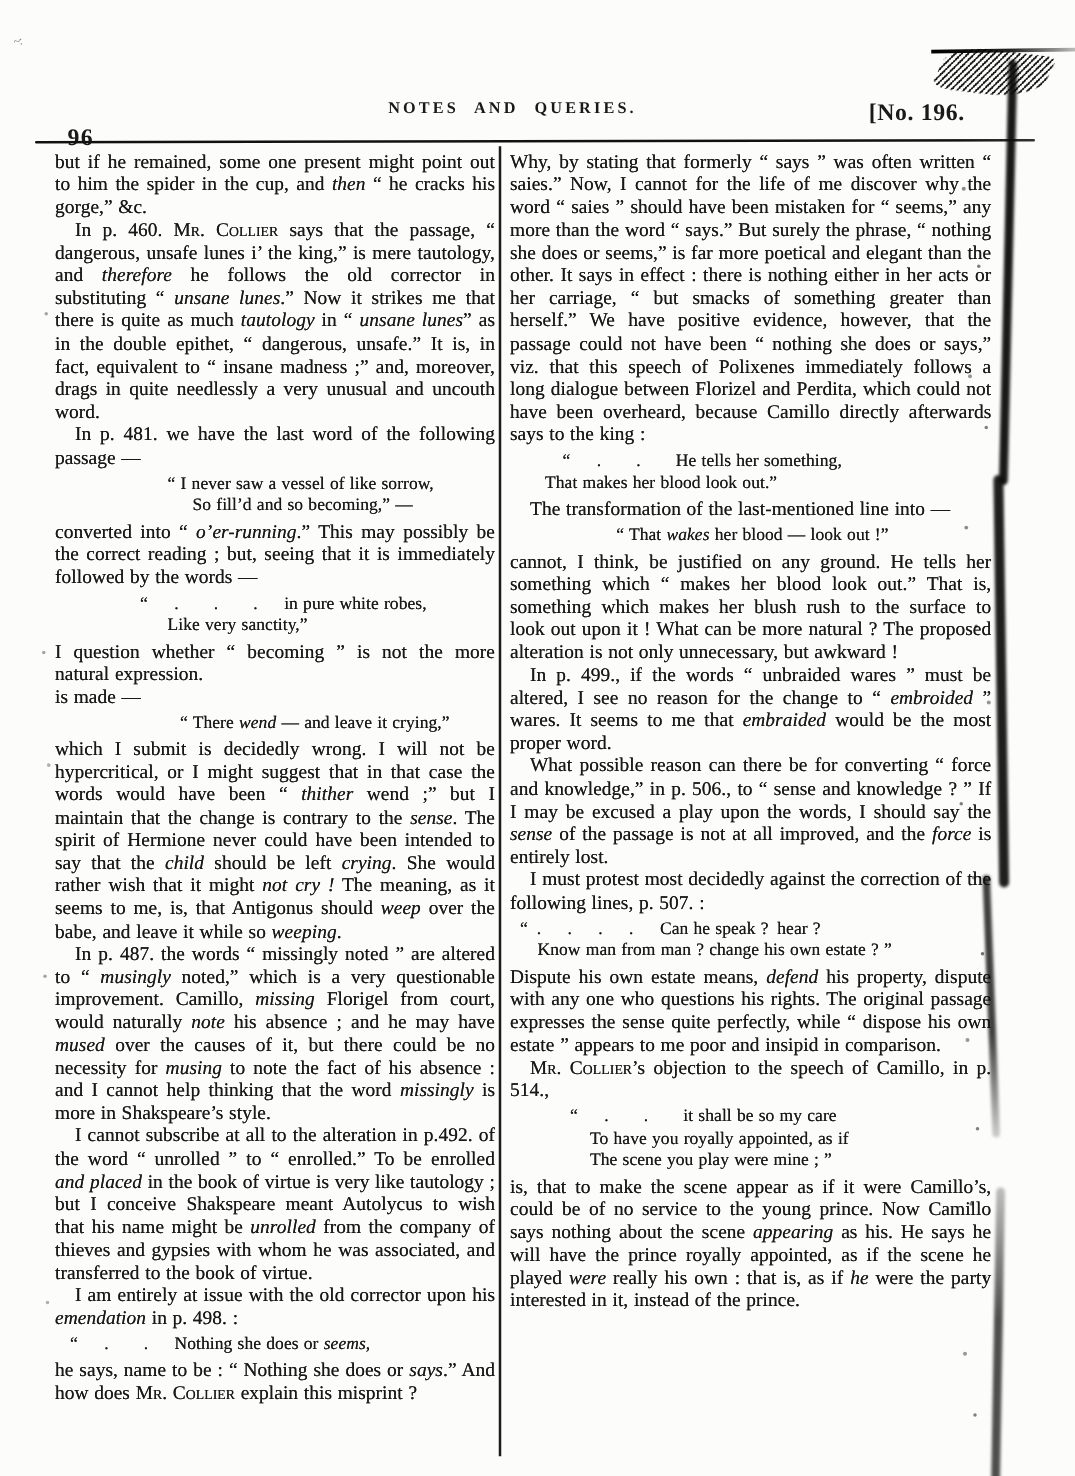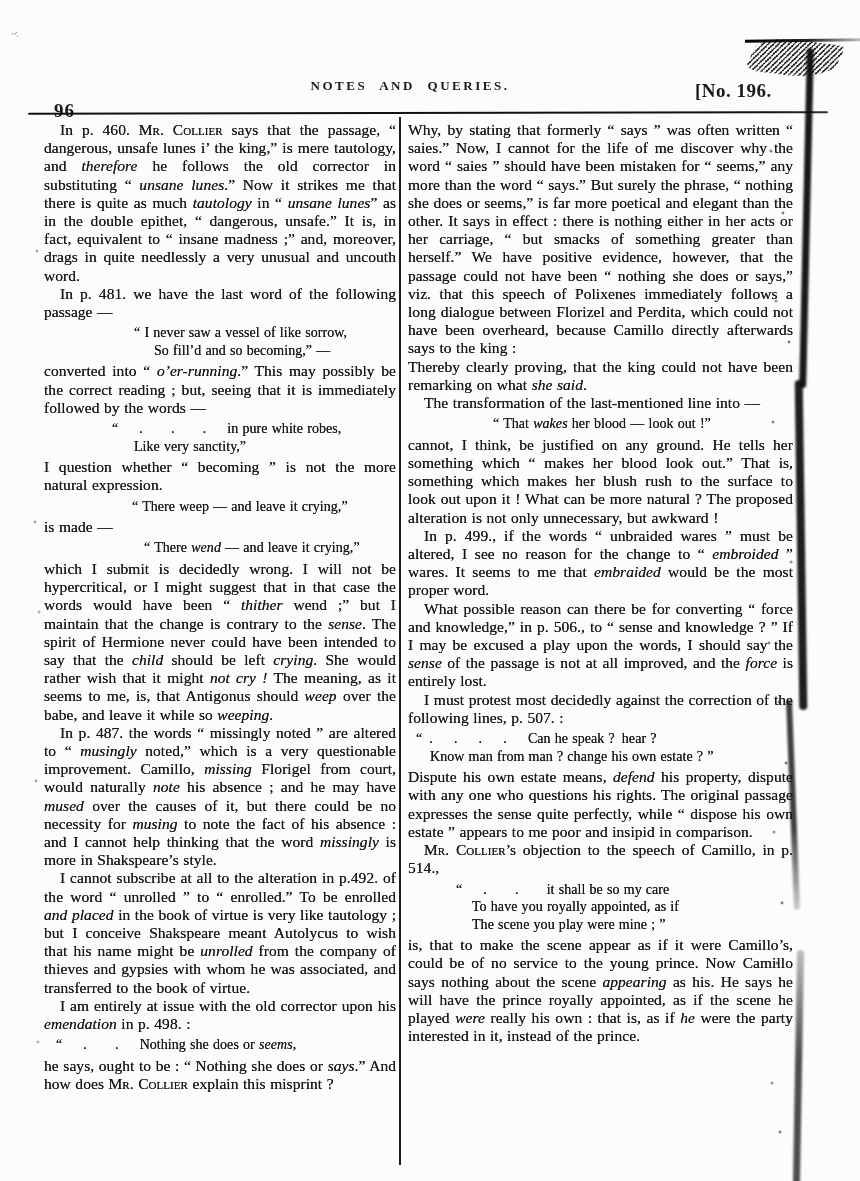--- a/index.html
+++ b/index.html
@@ -111,51 +111,52 @@
 
 <div id="page">
 
   <div id="hdr-pagenum">96</div>
   <div id="hdr-title">NOTES AND QUERIES.</div>
   <div id="hdr-issue">[No. 196.</div>
   <div id="hdr-rule"></div>
 
   <div id="divider"></div>
   <div id="col-left" class="col">
+      <p class="para"><span>but if he remained, some one present might point out to him the spider in the cup, and </span><span class="i">then</span><span>&nbsp;“ he cracks his gorge,” &amp;c.</span></p>
       <p class="para indent"><span>In p. 460. </span><span class="sc">Mr. Collier</span><span> says that the passage, “ dangerous, unsafe lunes i’ the king,” is mere tautology, and </span><span class="i">therefore</span><span> he follows the old corrector in substituting “ </span><span class="i">unsane lunes</span><span>.”  Now it strikes me that there is quite as much </span><span class="i">tautology</span><span> in “ </span><span class="i">unsane lunes</span><span>” as in the double epithet, “ dangerous, unsafe.”  It is, in fact, equivalent to “ insane madness ;” and, moreover, drags in quite needlessly a very unusual and uncouth word.</span></p>
       <p class="para indent"><span>In p. 481. we have the last word of the following passage —</span></p>
       <div class="quote">
         <div class="qline" style="padding-left: 90px;"><span>“ I never saw a vessel of like sorrow,</span></div>
         <div class="qline" style="padding-left: 110px;"><span>So fill’d and so becoming,” —</span></div>
       </div>
       <p class="para"><span>converted into “ </span><span class="i">o’er-running</span><span>.”  This may possibly be the correct reading ; but, seeing that it is immediately followed by the words —</span></p>
       <div class="quote">
         <div class="qline" style="padding-left: 68px;"><span>“  .  .  .  in pure white robes,</span></div>
         <div class="qline" style="padding-left: 90px;"><span>Like very sanctity,”</span></div>
       </div>
       <p class="para"><span>I question whether “ becoming ” is not the more natural expression.</span></p>
-      <div class="quote">
-        <div class="qline" style="padding-left: 88px;"><span>“ There weep — and leave it crying,”</span></div>
-      </div>
       <p class="para"><span>is made —</span></p>
       <div class="quote">
         <div class="qline" style="padding-left: 100px;"><span>“ There </span><span class="i">wend</span><span> — and leave it crying,”</span></div>
       </div>
       <p class="para"><span>which I submit is decidedly wrong.  I will not be hypercritical, or I might suggest that in that case the words would have been “ </span><span class="i">thither</span><span> wend ;” but I maintain that the change is contrary to the </span><span class="i">sense</span><span>. The spirit of Hermione never could have been intended to say that the </span><span class="i">child</span><span> should be left </span><span class="i">crying</span><span>. She would rather wish that it might </span><span class="i">not cry !</span><span>  The meaning, as it seems to me, is, that Antigonus should </span><span class="i">weep</span><span> over the babe, and leave it while so </span><span class="i">weeping</span><span>.</span></p>
       <p class="para indent"><span>In p. 487. the words “ missingly noted ” are altered to “ </span><span class="i">musingly</span><span> noted,” which is a very questionable improvement.  Camillo, </span><span class="i">missing</span><span> Florigel from court, would naturally </span><span class="i">note</span><span> his absence ; and he may have </span><span class="i">mused</span><span> over the causes of it, but there could be no necessity for </span><span class="i">musing</span><span> to note the fact of his absence : and I cannot help thinking that the word </span><span class="i">missingly</span><span> is more in Shakspeare’s style.</span></p>
       <p class="para indent"><span>I cannot subscribe at all to the alteration in p.492. of the word “ unrolled ” to “ enrolled.”  To be enrolled </span><span class="i">and placed</span><span> in the book of virtue is very like tautology ; but I conceive Shakspeare meant Autolycus to wish that his name might be </span><span class="i">unrolled</span><span> from the company of thieves and gypsies with whom he was associated, and transferred to the book of virtue.</span></p>
       <p class="para indent"><span>I am entirely at issue with the old corrector upon his </span><span class="i">emendation</span><span> in p. 498. :</span></p>
       <div class="quote">
         <div class="qline" style="padding-left: 12px;"><span>“  .  .  Nothing she does or </span><span class="i">seems</span><span>,</span></div>
       </div>
-      <p class="para"><span>he says, ought to be : “ Nothing she does or </span><span class="i">says</span><span>.” And how does </span><span class="sc">Mr. Collier</span><span> explain this misprint ?</span></p>
+      <p class="para"><span>he says, name to be : “ Nothing she does or </span><span class="i">says</span><span>.” And how does </span><span class="sc">Mr. Collier</span><span> explain this misprint ?</span></p>
     </div>
   <div id="col-right" class="col">
       <p class="para"><span>Why, by stating that formerly “ says ” was often written “ saies.”  Now, I cannot for the life of me discover why the word “ saies ” should have been mistaken for “ seems,” any more than the word “ says.”  But surely the phrase, “ nothing she does or seems,” is far more poetical and elegant than the other.  It says in effect : there is nothing either in her acts or her carriage, “ but smacks of something greater than herself.”  We have positive evidence, however, that the passage could not have been “ nothing she does or says,” viz. that this speech of Polixenes immediately follows a long dialogue between Florizel and Perdita, which could not have been overheard, because Camillo directly afterwards says to the king :</span></p>
-      <p class="para"><span>Thereby clearly proving, that the king could not have been remarking on what </span><span class="i">she said</span><span>.</span></p>
+      <div class="quote">
+        <div class="qline" style="padding-left: 42px;"><span>“  .  .  He tells her something,</span></div>
+        <div class="qline" style="padding-left: 28px;"><span>That makes her blood look out.”</span></div>
+      </div>
       <p class="para indent"><span>The transformation of the last-mentioned line into —</span></p>
       <div class="quote">
         <div class="qline" style="padding-left: 85px;"><span>“ That </span><span class="i">wakes</span><span> her blood — look out !”</span></div>
       </div>
       <p class="para"><span>cannot, I think, be justified on any ground.  He tells her something which “ makes her blood look out.”  That is, something which makes her blush rush to the surface to look out upon it !  What can be more natural ?  The proposed alteration is not only unnecessary, but awkward !</span></p>
       <p class="para indent"><span>In p. 499., if the words “ unbraided wares ” must be altered, I see no reason for the change to “ </span><span class="i">embroided</span><span> ” wares.  It seems to me that </span><span class="i">embraided</span><span> would be the most proper word.</span></p>
       <p class="para indent"><span>What possible reason can there be for converting “ force and knowledge,” in p. 506., to “ sense and knowledge ? ”  If I may be excused a play upon the words, I should say the </span><span class="i">sense</span><span> of the passage is not at all improved, and the </span><span class="i">force</span><span> is entirely lost.</span></p>
       <p class="para indent"><span>I must protest most decidedly against the correction of the following lines, p. 507. :</span></p>
       <div class="quote">
         <div class="qline" style="padding-left: 8px;"><span>“ .  .  .  .  Can he speak ? hear ?</span></div>

